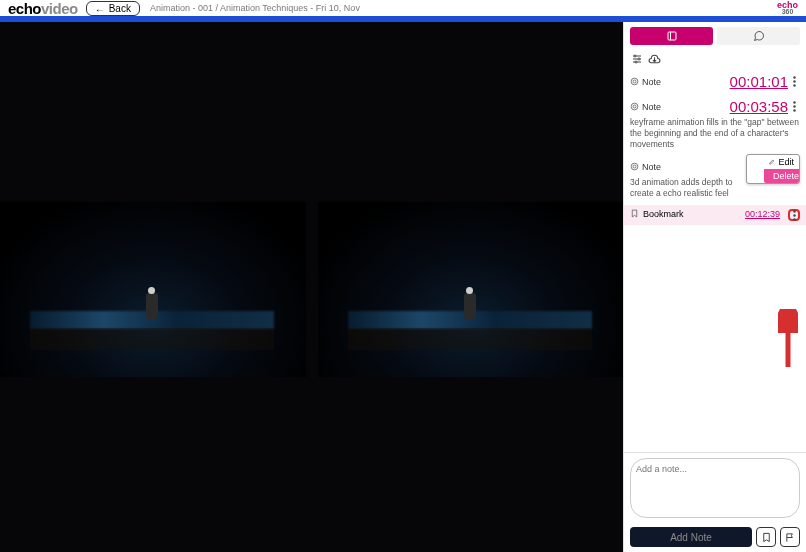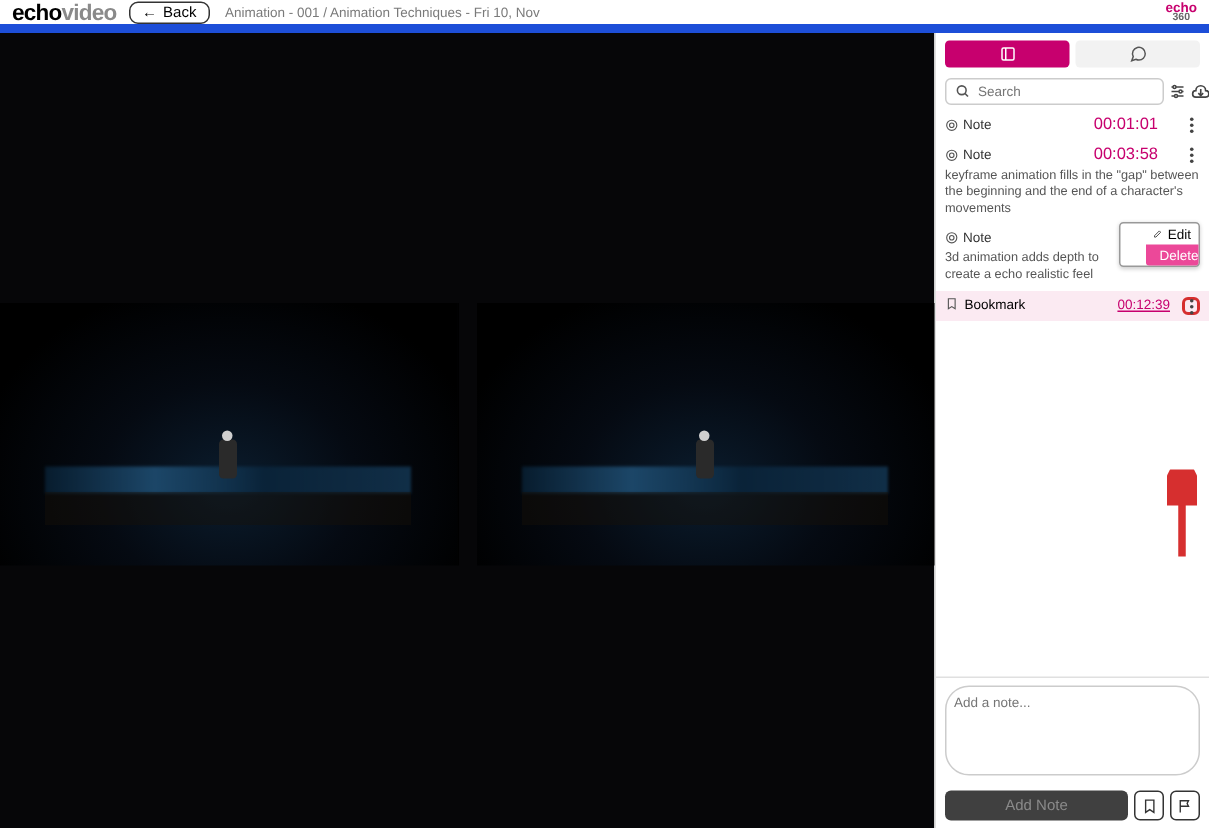--- a/index.html
+++ b/index.html
@@ -30,39 +30,39 @@
   .tab.active { background: #c7006e; color: #fff; }
   .tab.inactive { background: #f2f2f2; color: #555; }
   
   .search-row { display: flex; align-items: center; padding: 3px 6px; gap: 3px; }
   .search-box { flex: 1; border: 1px solid #ccc; border-radius: 4px; height: 18px; display: flex; align-items: center; padding: 0 6px; gap: 5px; }
   .search-box input { border: none; outline: none; flex: 1; font-size: 9px; color: #666; background: transparent; }
   .tool-ico { width: 14px; height: 14px; display: flex; align-items: center; justify-content: center; color: #444; cursor: pointer; }
   
   .notes-list { flex: 1; overflow-y: auto; padding: 2px 0; position: relative; }
   .note { padding: 2px 6px 6px; }
-  .note-head { display: flex; align-items: center; gap: 16px; font-size: 9px; color: #333; }
+  .note-head { display: flex; align-items: center; gap: 0; font-size: 9px; color: #333; }
   .note-head .kind { display: flex; align-items: center; gap: 3px; }
-  .note-head .ts { margin-left: auto; color: #c7006e; font-size: 11px; cursor: pointer; }
+  .note-head .ts { margin-left: auto; color: #c7006e; text-decoration: underline; font-size: 15px; cursor: pointer; }
   .kebab { width: 12px; height: 12px; border-radius: 2px; display: flex; align-items: center; justify-content: center; color: #444; cursor: pointer; }
   .kebab.hl { border: 2px solid #d62f2f; border-radius: 4px; padding: 2px; }
   .note-body { font-size: 8.5px; color: #555; line-height: 1.3; margin-top: 2px; }
   .bookmark-row { background: #fbeaf2; padding: 4px 6px; display: flex; font-size: 9px; gap: 4px; }
   .bookmark-row .ts { margin-left: auto; color: #c7006e; text-decoration: underline; cursor: pointer; }
   
   .menu-pop { position: absolute; right: 6px; width: 54px; background: #fff; border: 1px solid #999; border-radius: 3px; box-shadow: 0 1px 3px rgba(0,0,0,.2); padding-left: 17px; }
   .menu-item { display: flex; align-items: center; gap: 4px; padding: 2px 5px; font-size: 9px; cursor: pointer; }
   .menu-item.delete { background: #ec4899; color: #fff; border-radius: 0 0 2px 2px; }
   
   .arrow { position: absolute; right: 8px; top: 240px; pointer-events: none; }
   
   .footer { border-top: 1px solid #e0e0e0; padding: 5px 6px; }
   .add-note-box { border: 1px solid #ccc; border-radius: 16px; min-height: 60px; padding: 5px; font-size: 9px; color: #999; resize: none; width: 100%; outline: none; }
   .footer-row { display: flex; gap: 4px; margin-top: 5px; }
-  .add-note-btn { flex: 1; background: #404040; color: #8a8a8a; border: none; border-radius: 4px; height: 20px; font-size: 10px; cursor: not-allowed; }
+  .add-note-btn { flex: 1; background: #0f172a; color: #8a8a8a; border: none; border-radius: 4px; height: 20px; font-size: 10px; cursor: not-allowed; }
   .sq-btn { width: 20px; height: 20px; border: 1px solid #333; border-radius: 4px; background: #fff; display: flex; align-items: center; justify-content: center; cursor: pointer; }
   
   svg { display: block; }
 </style>
 </head>
 <body>
 
 <div class="header">
   <div class="logo">
     <span class="echo">echo</span><span class="video">video</span>
@@ -97,27 +97,20 @@
           </svg>
       </div>
       <div class="tab inactive">
         <svg width="12" height="12" viewBox="0 0 24 24" fill="none" stroke="currentColor" stroke-width="2">
             <path d="M21 11.5a8.38 8.38 0 0 1-8.5 8.5 8.5 8.5 0 0 1-4-1L3 21l2-5.5a8.5 8.5 0 1 1 16-4z"></path>
           </svg>
       </div>
     </div>
 
     <div class="search-row">
-      <div class="search-box">
-        <svg width="10" height="10" viewBox="0 0 24 24" fill="none" stroke="#555" stroke-width="2.5">
-            <circle cx="10" cy="10" r="7"></circle>
-            <line x1="20" y1="20" x2="15" y2="15"></line>
-          </svg>
-        <input placeholder="Search" style="">
-      </div>
       <div class="tool-ico">
         <svg width="12" height="12" viewBox="0 0 24 24" fill="none" stroke="currentColor" stroke-width="2">
             <line x1="4" y1="6" x2="20" y2="6"></line>
             <line x1="4" y1="12" x2="20" y2="12"></line>
             <line x1="4" y1="18" x2="20" y2="18"></line>
             <circle cx="8" cy="6" r="2" fill="#fff"></circle>
             <circle cx="16" cy="12" r="2" fill="#fff"></circle>
             <circle cx="10" cy="18" r="2" fill="#fff"></circle>
           </svg>
       </div>

